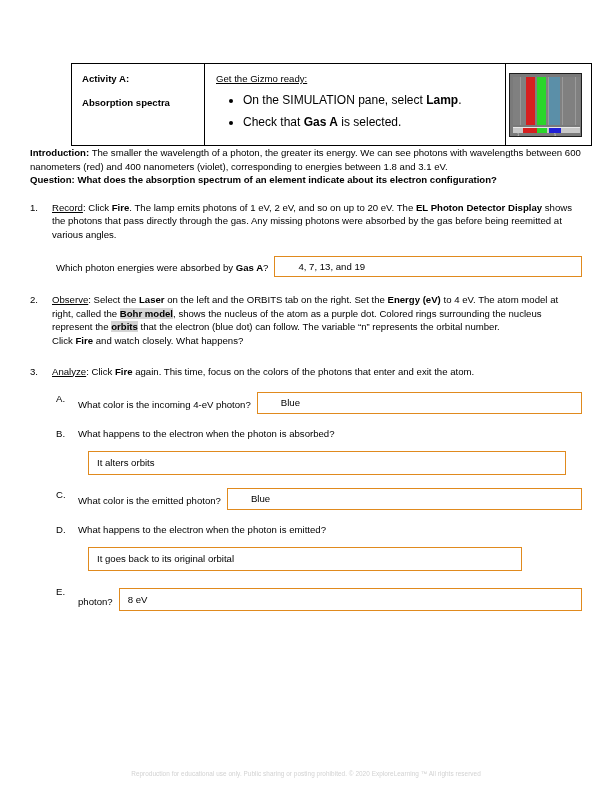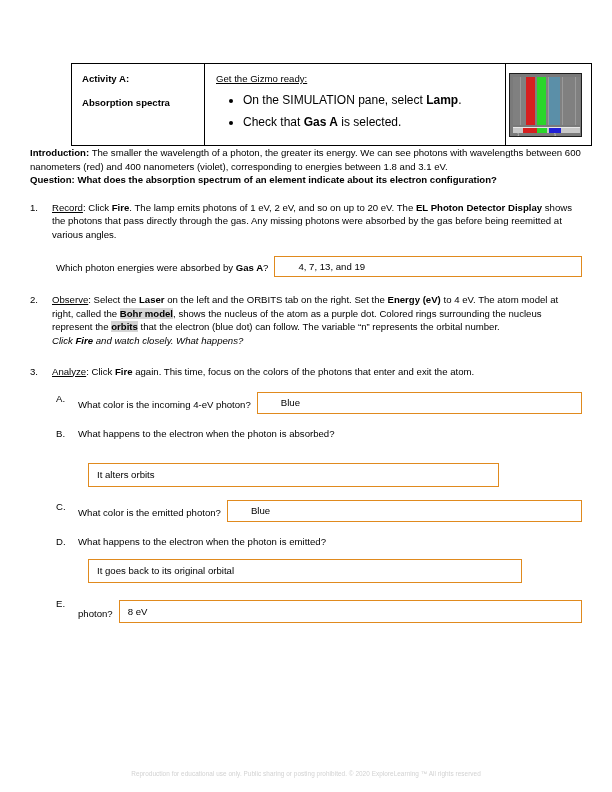--- a/index.html
+++ b/index.html
@@ -183,21 +183,21 @@
   .inline-label {
     font-size: 9.6px;
     line-height: 19px;
     white-space: nowrap;
   }
   .inline-box {
     flex: 1 1 auto;
   }
 
   .q1-row { margin-top: 14px; margin-left: 26px; }
-  .q2-text { margin-top: 16px; font-style: italic; }
+  .q2-text { margin-top: 16px; }
   .q2-box  { margin-top: 11px; }
 
   
   .footer {
     position: absolute;
     left: 0;
     top: 764px;
     width: 612px;
     text-align: center;
     font-size: 6.4px;
@@ -294,21 +294,21 @@
           <span class="inline-label">What color is the incoming 4-eV photon?</span>
           <div class="abox inline-box one" style="min-height:19px">Blue</div>
         </div>
       </div>
     </div>
 
     <div class="sub" style="margin-top:13px">
       <div class="sub-letter">B.</div>
       <div class="sub-body">
         <p class="para">What happens to the electron when the photon is absorbed?</p>
-        <div class="abox one" style="margin-top:23px;margin-left:10px;min-height:21px;padding:4px 8px;width:411px">It alters orbits</div>
+        <div class="abox one" style="margin-top:11px;margin-left:10px;min-height:21px;padding:4px 8px;width:478px">It alters orbits</div>
       </div>
     </div>
 
     <div class="sub" style="margin-top:13px">
       <div class="sub-letter">C.</div>
       <div class="sub-body">
         <div class="inline-row">
           <span class="inline-label">What color is the emitted photon?</span>
           <div class="abox inline-box one" style="min-height:19px">Blue</div>
         </div>

